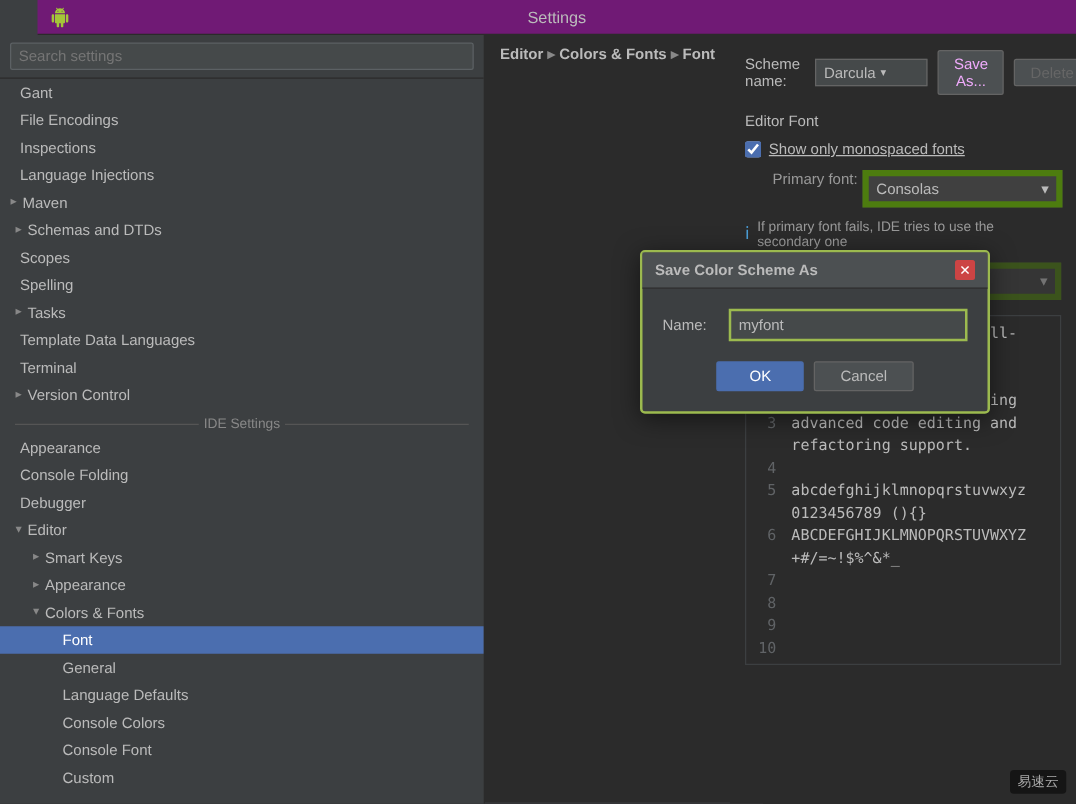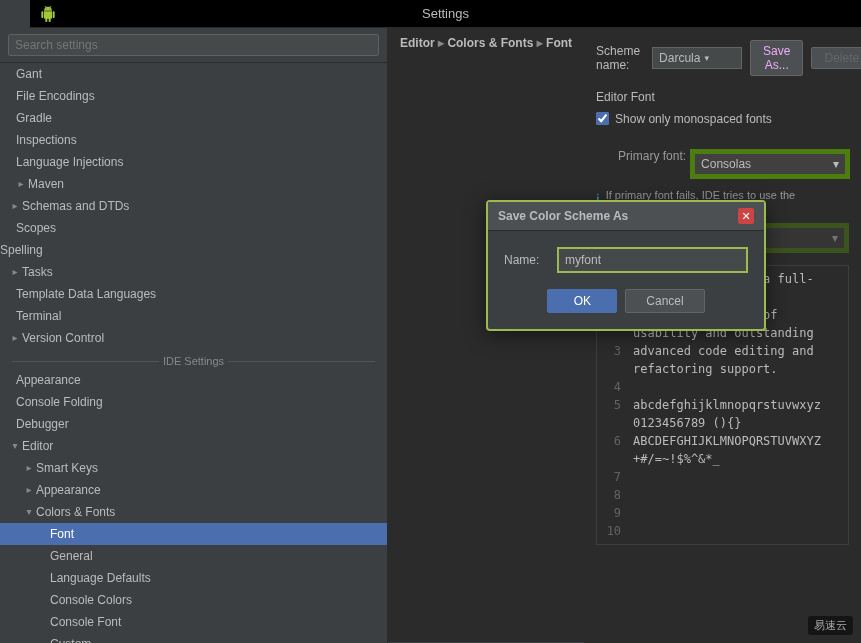--- a/index.html
+++ b/index.html
@@ -9,21 +9,21 @@
       background: #3c3f41;
       color: #bbbbbb;
       width: 861px;
       height: 643px;
       overflow: hidden;
       position: relative;
     }
 
     
     .title-bar {
-      background: #000000;
+      background: #701a75;
       height: 28px;
       display: flex;
       align-items: center;
       justify-content: center;
       border-bottom: 1px solid #2b2b2b;
       position: relative;
       margin-left: 30px;
     }
     .title-bar .android-icon {
       position: absolute;
@@ -168,23 +168,24 @@
     .btn.disabled { color: #666; cursor: default; }
 
     .section-title {
       color: #bbbbbb;
       font-size: 12px;
       margin-bottom: 8px;
     }
 
     .checkbox-row {
       display: flex;
-      align-items: flex-start;
+      align-items: flex-end;
       gap: 6px;
-      margin-bottom: 23px;
+      margin-bottom: 10px;
+      text-decoration: underline;
     }
     .checkbox-row input[type=checkbox] { accent-color: #4b6eaf; }
 
     .font-row {
       display: flex;
       align-items: flex-start;
       gap: 4px;
       margin-bottom: 10px;
     }
     .font-label { color: #999; min-width: 90px; text-align: right; }
@@ -245,21 +246,21 @@
     .code-text { color: #bbbbbb; }
     .dialog {
       background: #3c3f41;
       border: 2px solid #9cba4f;
       border-radius: 4px;
       width: 280px;
       padding: 0;
       box-shadow: 0 4px 20px rgba(0,0,0,0.5);
       position: absolute;
       top: 200px;
-      left: 486px;
+      left: 512px;
     }
     .dialog-title-bar {
       background: #4c5052;
       padding: 6px 10px;
       display: flex;
       align-items: center;
       justify-content: space-between;
       border-bottom: 1px solid #2b2b2b;
     }
     .dialog-title-text {
@@ -351,40 +352,37 @@
       <input type="text" placeholder="Search settings" style="">
     </div>
 
     <div class="tree-item" style="padding-left:16px">
       <span>Gant</span>
     </div>
     <div class="tree-item" style="padding-left:16px">
       <span>File Encodings</span>
     </div>
     <div class="tree-item" style="padding-left:16px">
-      <span>Gradle</span>
-    </div>
-    <div class="tree-item" style="padding-left:16px">
       <span>Inspections</span>
     </div>
     <div class="tree-item" style="padding-left:16px">
       <span>Language Injections</span>
     </div>
-    <div class="tree-item-with-arrow" style="padding-left:14px">
+    <div class="tree-item-with-arrow" style="padding-left:4px">
       <span class="arrow closed"></span>
       <span>Maven</span>
     </div>
     <div class="tree-item-with-arrow" style="padding-left:8px">
       <span class="arrow closed"></span>
       <span>Schemas and DTDs</span>
     </div>
     <div class="tree-item" style="padding-left:16px">
       <span>Scopes</span>
     </div>
-    <div class="tree-item" style="padding-left:0">
+    <div class="tree-item" style="padding-left:16px">
       <span>Spelling</span>
     </div>
     <div class="tree-item-with-arrow" style="padding-left:8px">
       <span class="arrow closed"></span>
       <span>Tasks</span>
     </div>
     <div class="tree-item" style="padding-left:16px">
       <span>Template Data Languages</span>
     </div>
     <div class="tree-item" style="padding-left:16px">

